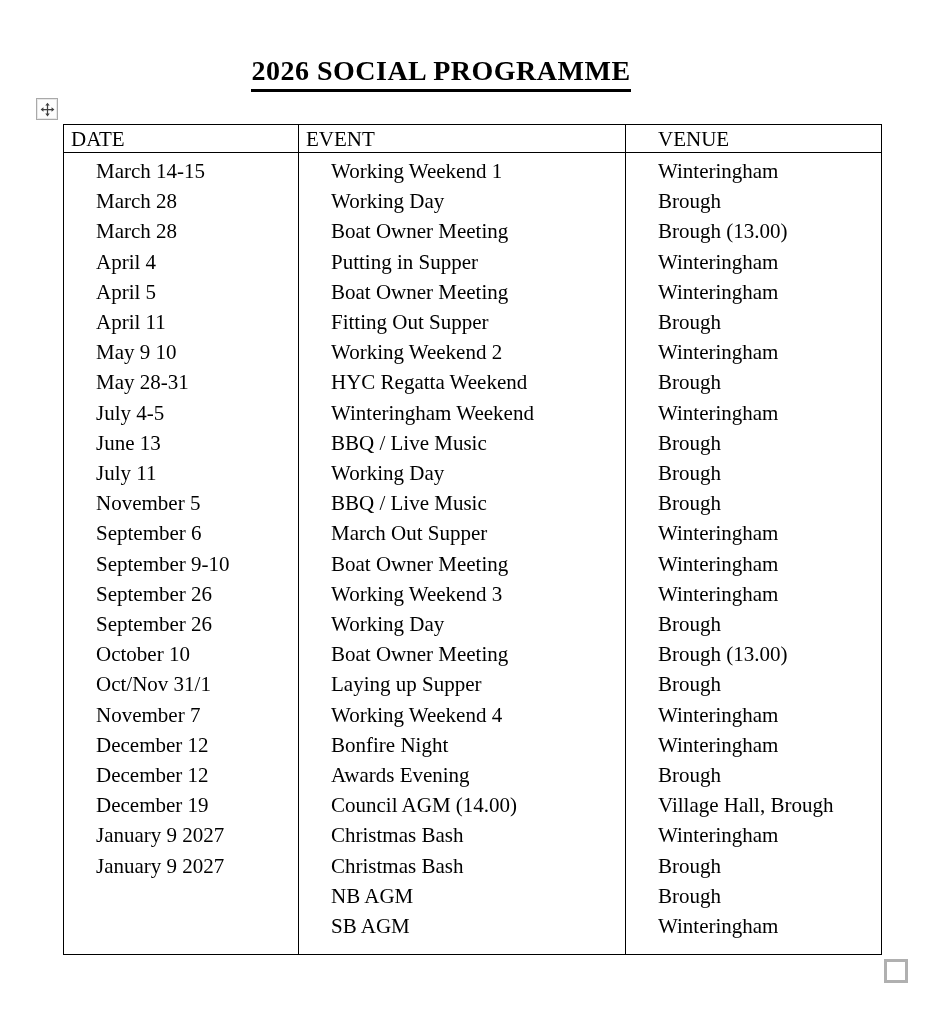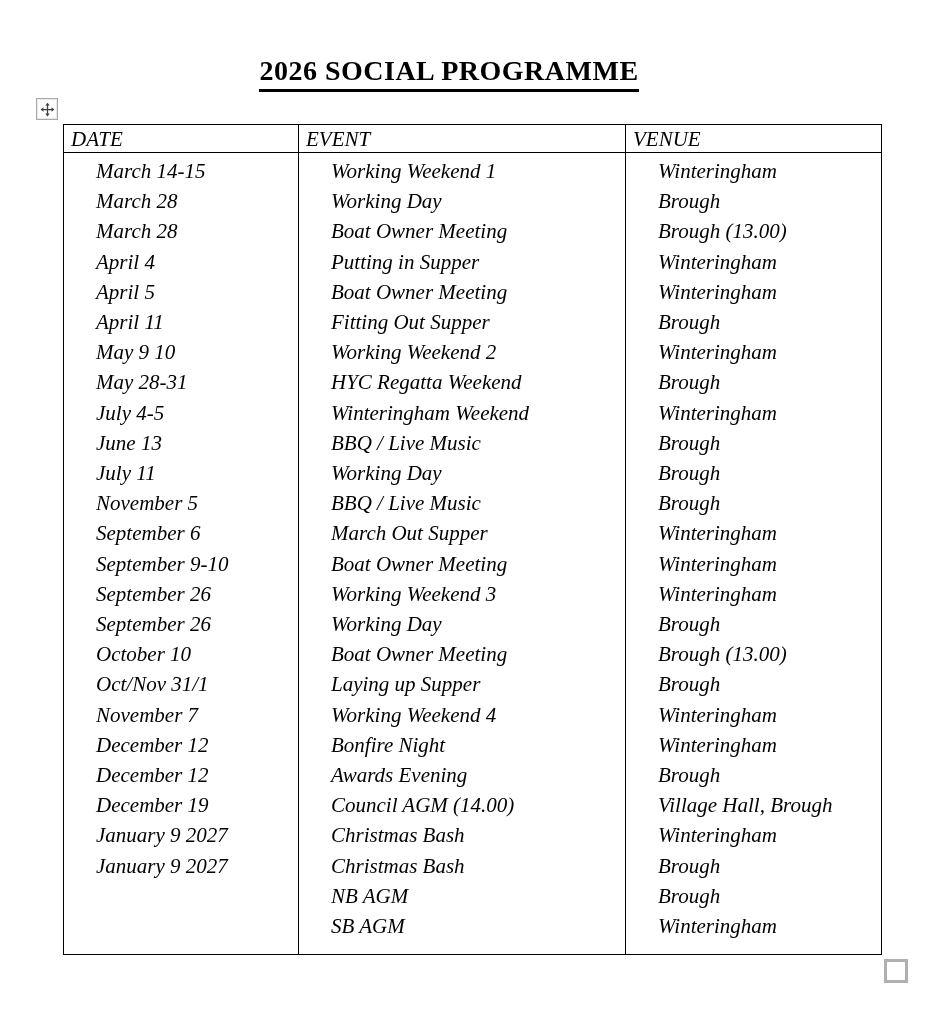--- a/index.html
+++ b/index.html
@@ -13,21 +13,21 @@
     position: relative;
     font-family: "Liberation Serif", serif;
     color: #000000;
     overflow: hidden;
   }
 
   
   .title-wrap {
     position: absolute;
     top: 56px;
-    left: 8px;
+    left: 0;
     width: 882px;
     text-align: center;
   }
   .title {
     display: inline-block;
     font-size: 28px;
     font-weight: bold;
     letter-spacing: 0.5px;
     border-bottom: 3px solid #000;
     padding-bottom: 2px;
@@ -64,40 +64,39 @@
 
   
   .prog-table {
     position: absolute;
     left: 63px;
     top: 124px;
     width: 819px;
     height: 831px;
     border: 1px solid #000;
     box-sizing: border-box;
-    font-style: italic;
   }
   .hdr-row, .body-row {
     display: grid;
     grid-template-columns: 235px 327px 255px;
   }
   .hdr-row {
     height: 28px;
     border-bottom: 1px solid #000;
     box-sizing: border-box;
   }
   .hdr-cell {
     font-size: 21px;
     line-height: 26px;
     padding: 1px 0 0 7px;
     box-sizing: border-box;
     border-right: 1px solid #000;
     overflow: hidden;
   }
-  .hdr-cell:last-child { border-right: none; }
+  .hdr-cell:last-child { border-right: none; margin-left: 25px; }
   .body-row {
     height: 801px;
   }
   .body-cell {
     box-sizing: border-box;
     border-right: 1px solid #000;
     padding: 3px 0 0 7px;
     overflow: hidden;
     margin-left: 25px;
   }

